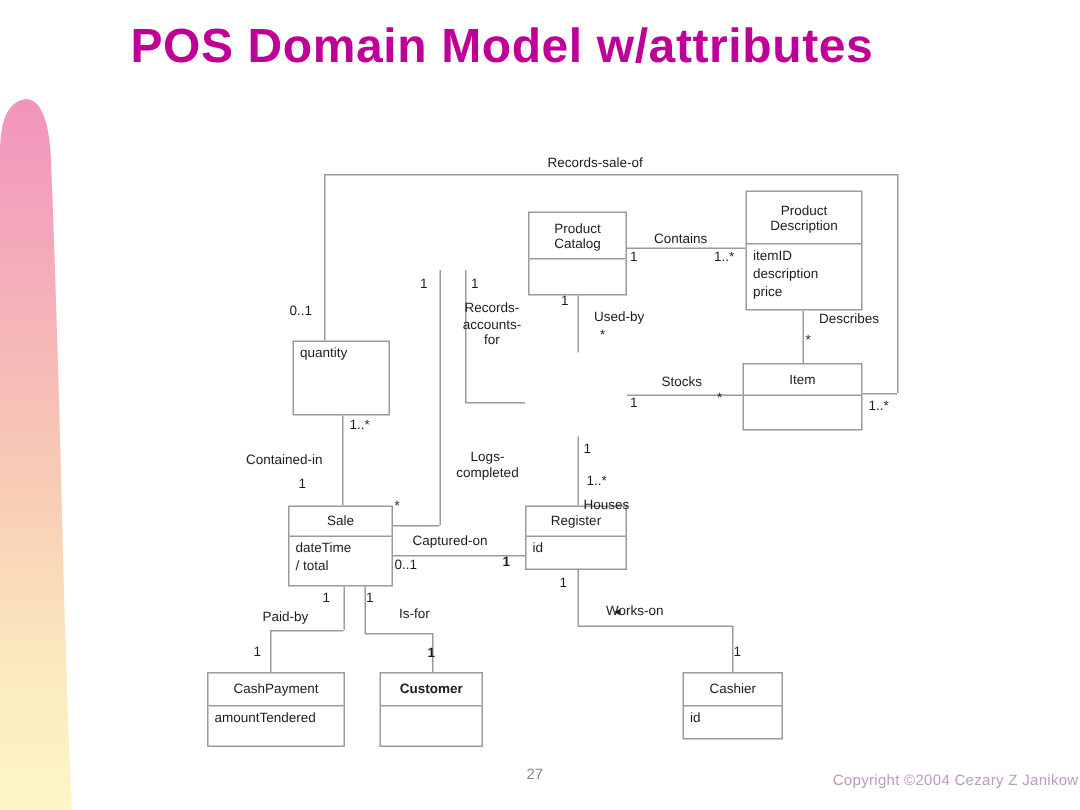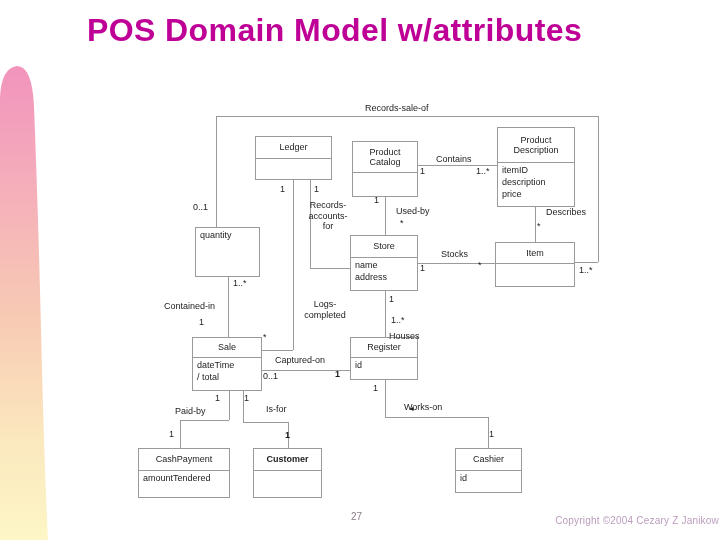--- a/index.html
+++ b/index.html
@@ -70,48 +70,37 @@
     <div class="seg" style="left: 262px; top: 370px; width: 88px; height: 1px;"></div>
     <div class="seg" style="left: 385px; top: 380px; width: 1px; height: 37px;"></div>
     <div class="seg" style="left: 385px; top: 417px; width: 103px; height: 1px;"></div>
     <div class="seg" style="left: 488px; top: 417px; width: 1px; height: 31px;"></div>
     <div class="seg" style="left: 229px; top: 391px; width: 1px; height: 29px;"></div>
     <div class="seg" style="left: 180px; top: 420px; width: 49px; height: 1px;"></div>
     <div class="seg" style="left: 180px; top: 420px; width: 1px; height: 28px;"></div>
     <div class="seg" style="left: 243px; top: 391px; width: 1px; height: 31px;"></div>
     <div class="seg" style="left: 243px; top: 422px; width: 45px; height: 1px;"></div>
     <div class="seg" style="left: 288px; top: 422px; width: 1px; height: 26px;"></div>
-    <div class="cls" style="left: 255px; top: 136px; width: 77px; height: 44px;">
-      <div class="cls-title" style="height: 22px;">Ledger</div>
-      <div class="cls-attrs"></div>
-    </div>
     <div class="cls" style="left: 352px; top: 141px; width: 66px; height: 56px;">
       <div class="cls-title" style="height: 31px;">Product
 Catalog</div>
       <div class="cls-attrs"></div>
     </div>
     <div class="cls" style="left: 497px; top: 127px; width: 78px; height: 80px;">
       <div class="cls-title" style="height: 35px;">Product
 Description</div>
       <div class="cls-attrs">
         <div class="">itemID</div>
         <div class="">description</div>
         <div class="">price</div>
       </div>
     </div>
     <div class="cls" style="left: 195px; top: 227px; width: 65px; height: 50px;">
       <div class="cls-attrs">
         <div class="">quantity</div>
-      </div>
-    </div>
-    <div class="cls" style="left: 350px; top: 235px; width: 68px; height: 56px;">
-      <div class="cls-title" style="height: 22px;">Store</div>
-      <div class="cls-attrs">
-        <div class="">name</div>
-        <div class="">address</div>
       </div>
     </div>
     <div class="cls" style="left: 495px; top: 242px; width: 80px; height: 45px;">
       <div class="cls-title" style="height: 21px;">Item</div>
       <div class="cls-attrs"></div>
     </div>
     <div class="cls" style="left: 192px; top: 337px; width: 70px; height: 54px;">
       <div class="cls-title" style="height: 20px;">Sale</div>
       <div class="cls-attrs">
         <div class="">dateTime</div>

